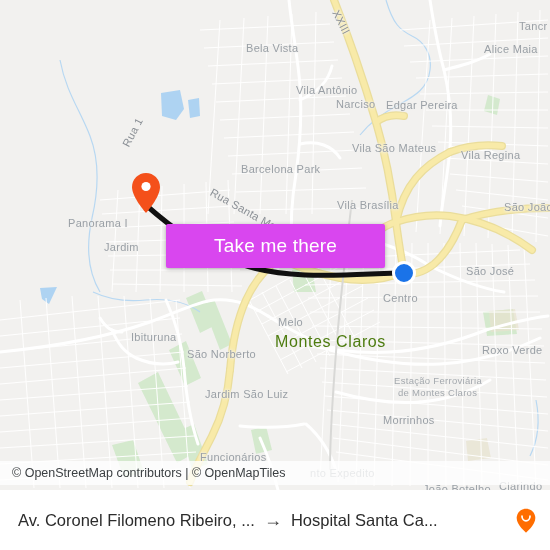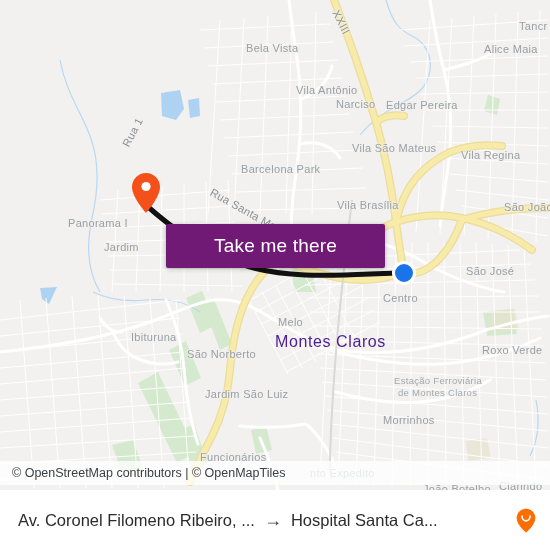--- a/index.html
+++ b/index.html
@@ -42,21 +42,21 @@
     color: #9aa0a6;
     font-family: "Liberation Sans", sans-serif;
     font-size: 11px;
     white-space: nowrap;
     letter-spacing: .3px;
     pointer-events: none;
     text-shadow: 0 0 2px #f2f1ef, 0 0 3px #f2f1ef, 0 0 4px #f2f1ef;
   }
   .lbl.big {
     font-size: 16px;
-    color: #4c1d95;
+    color: #4d7c0f;
     letter-spacing: .6px;
   }
   .lbl.small {
     font-size: 9.5px;
     color: #a4a9ae;
     margin-top: 9px;
   }
   .lbl.street {
     color: #8b9096;
     font-size: 11px;
@@ -82,21 +82,21 @@
     box-sizing: border-box;
   }
 
   
   #take-me-there {
     position: absolute;
     left: 166px;
     top: 224px;
     width: 219px;
     height: 44px;
-    background: #701a75;
+    background: #d946ef;
     color: #ffffff;
     font-size: 19px;
     font-family: "Liberation Sans", sans-serif;
     border: none;
     border-radius: 2px;
     cursor: pointer;
     box-shadow: 0 1px 4px rgba(0,0,0,.30);
     display: flex;
     align-items: center;
     justify-content: center;

